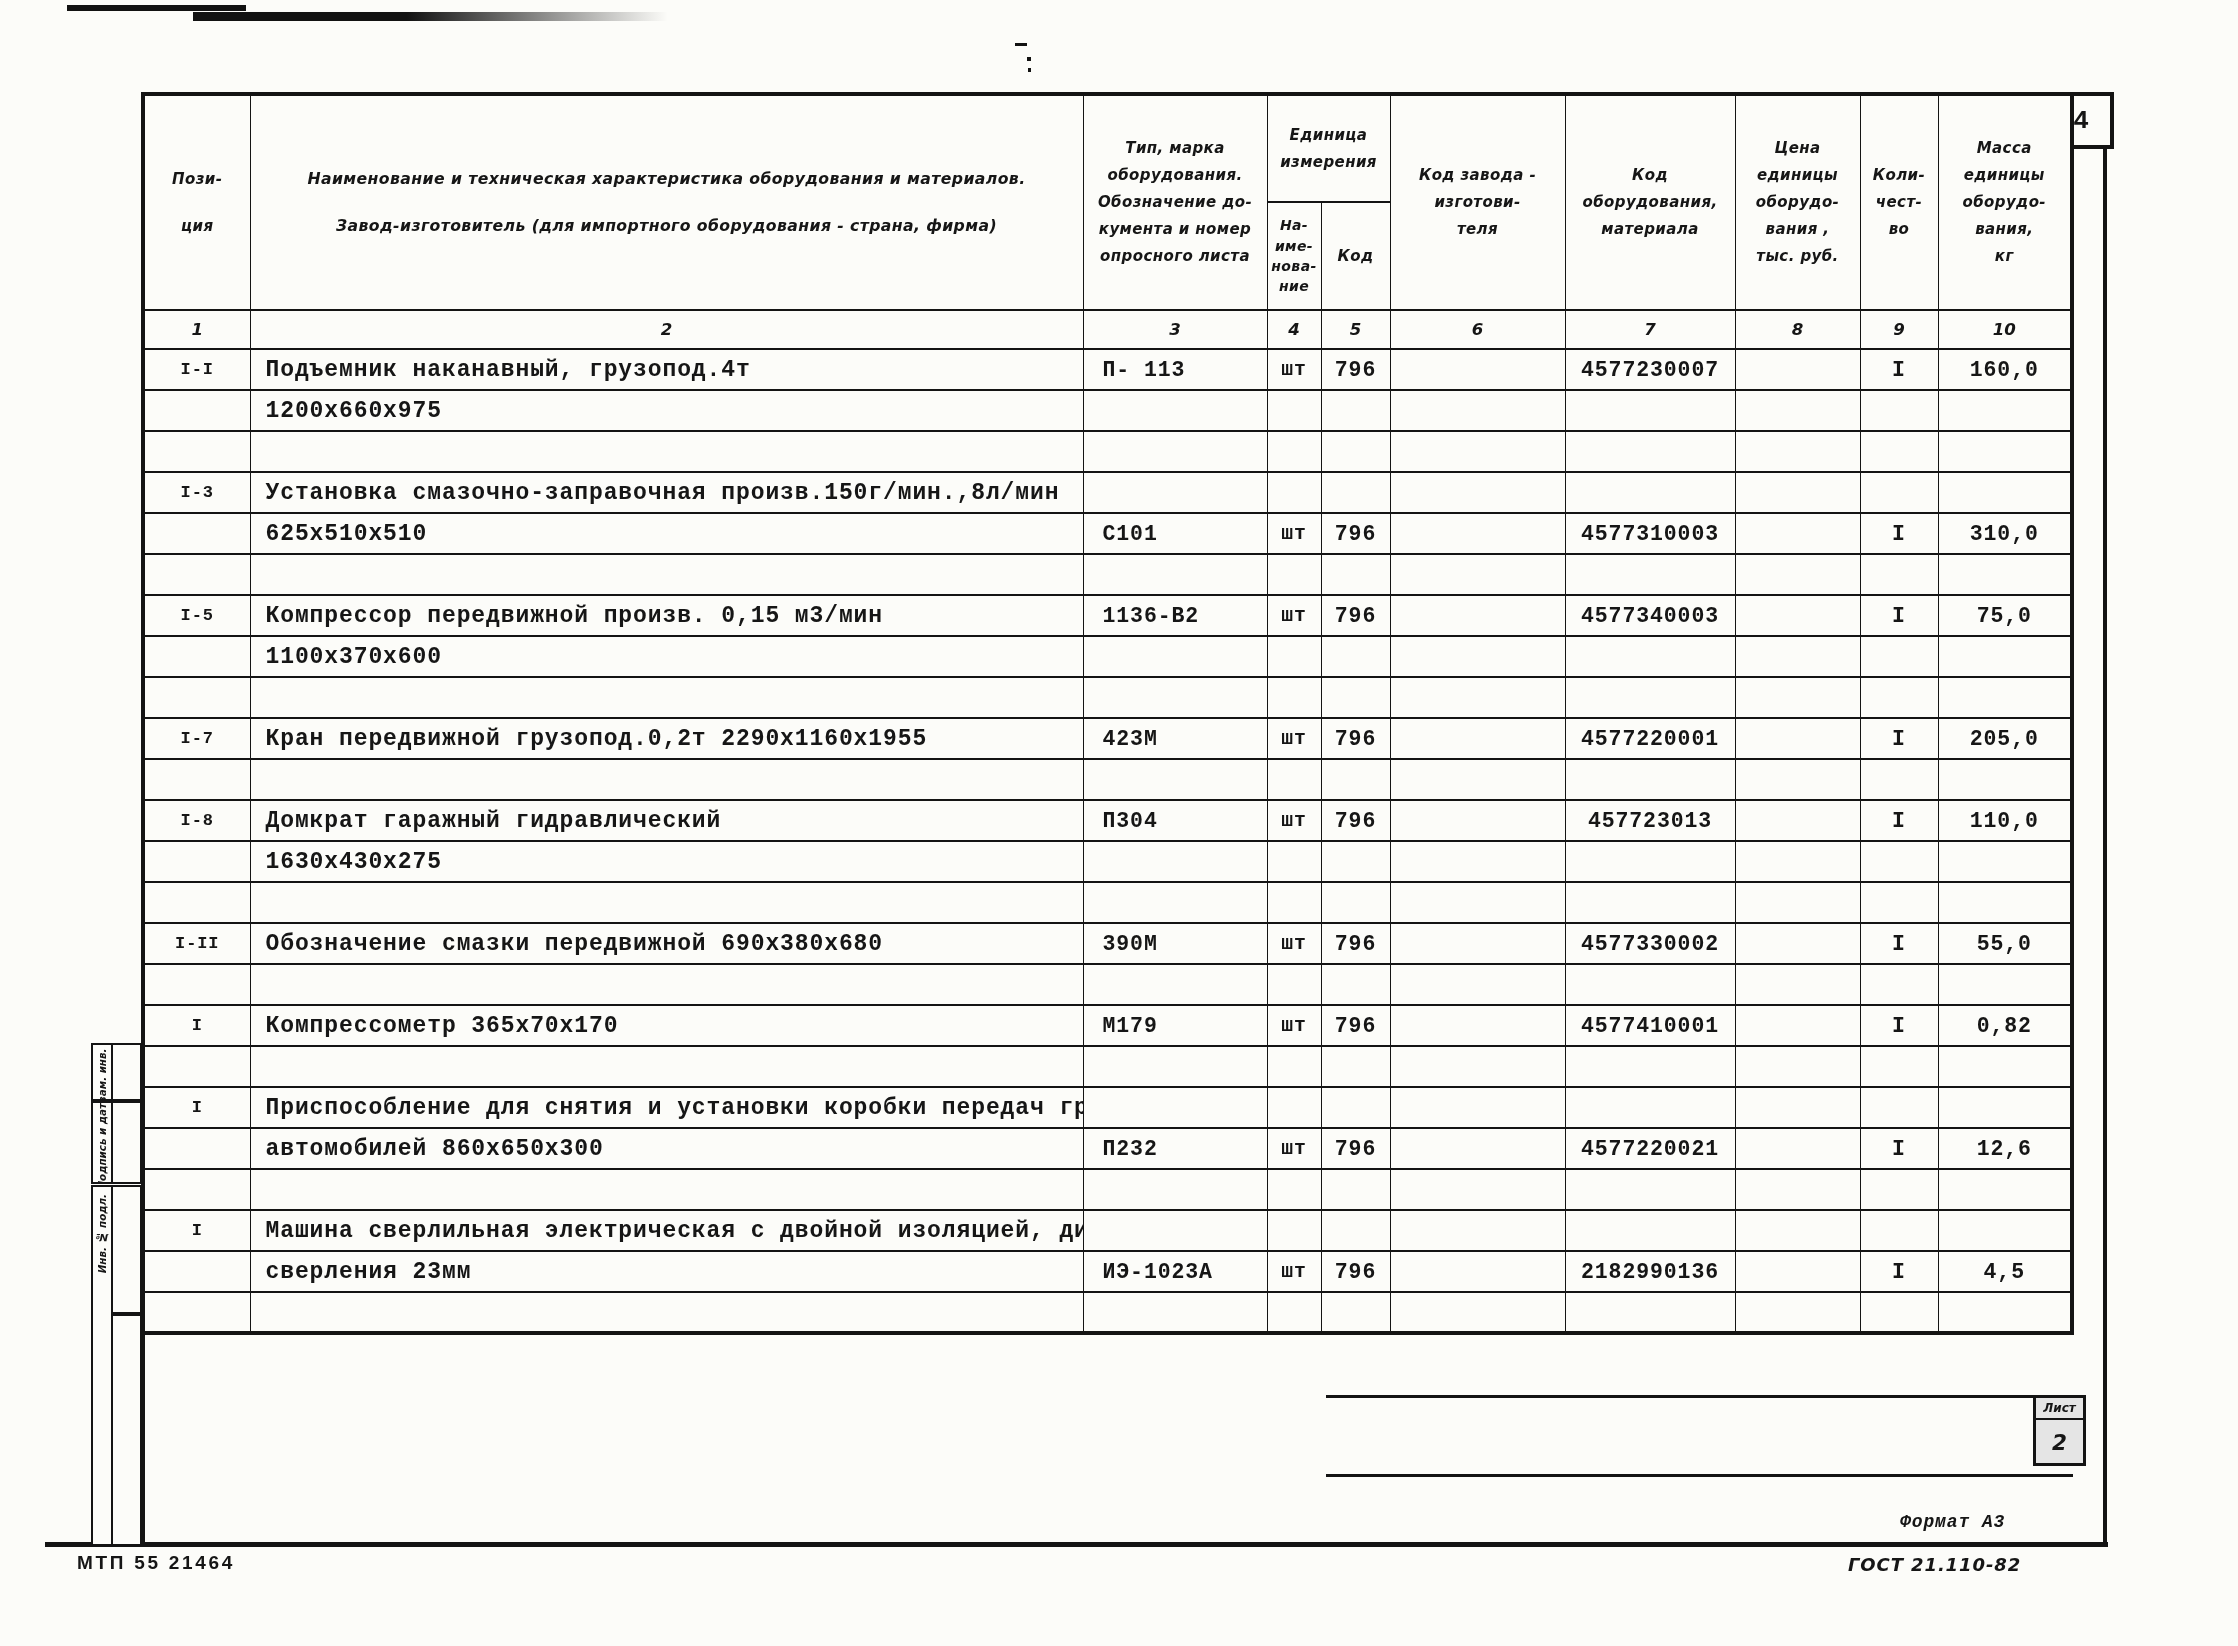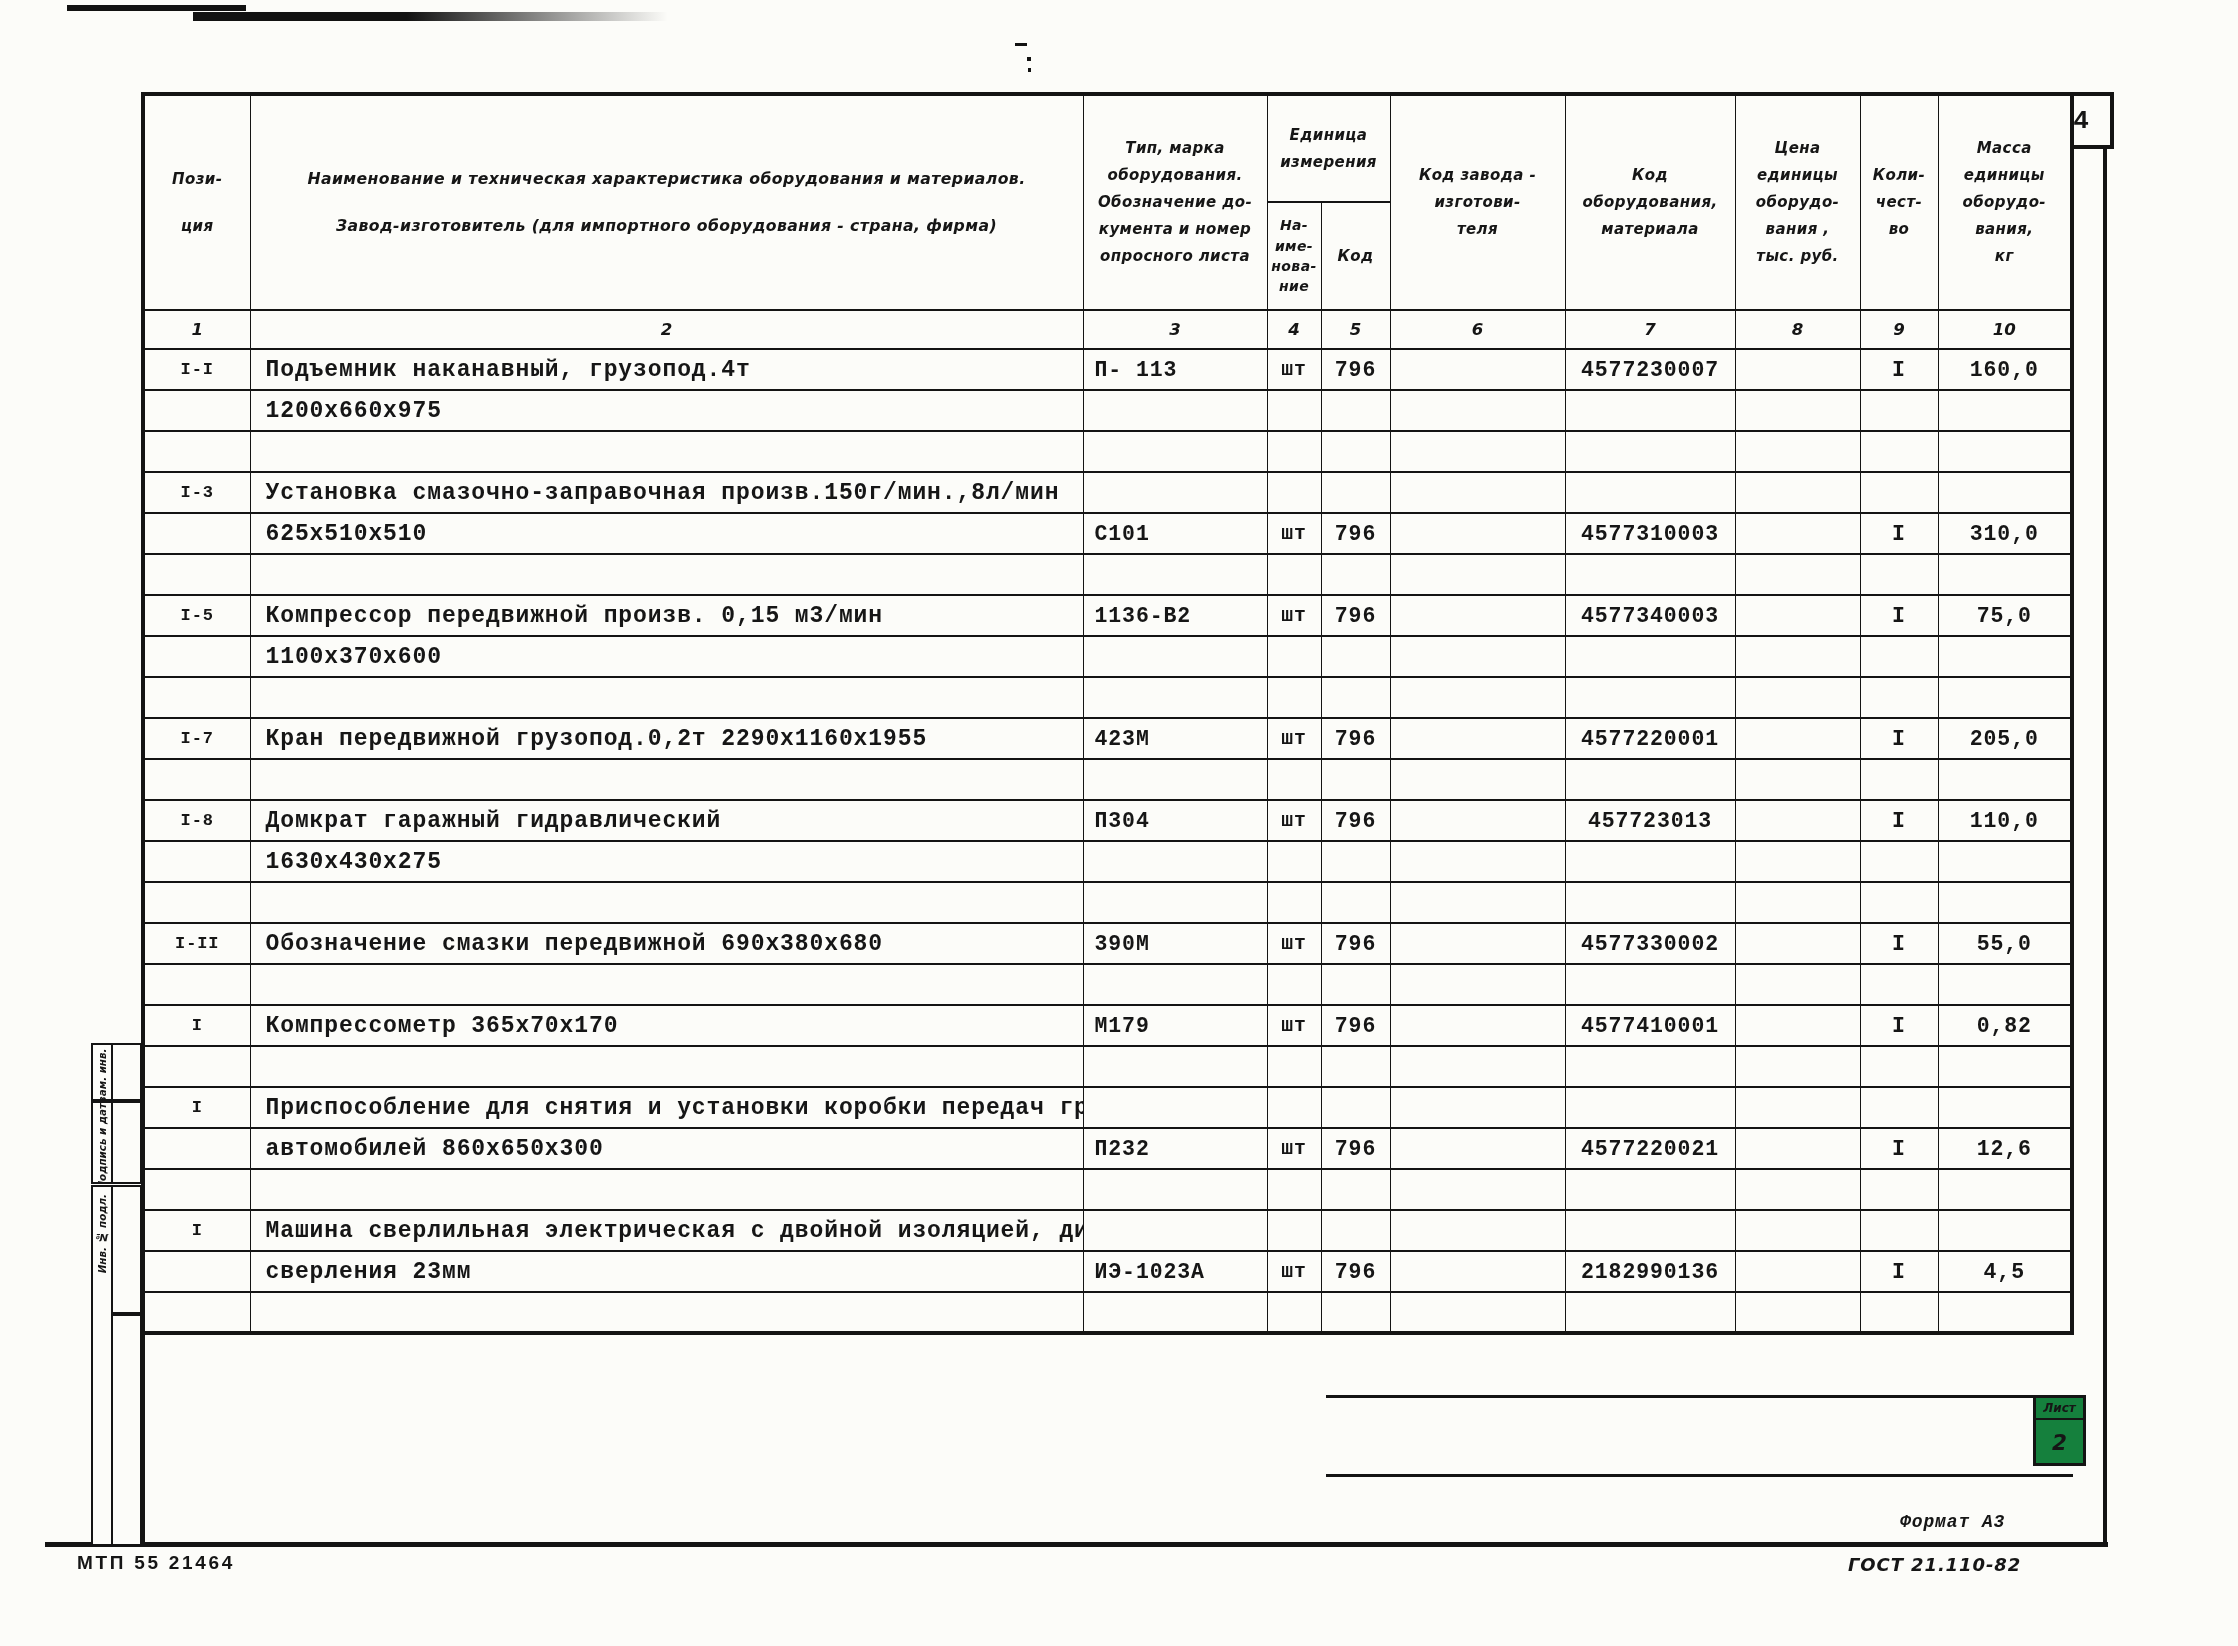--- a/index.html
+++ b/index.html
@@ -51,21 +51,21 @@
   .numrow td{
     font-family:"DejaVu Sans",sans-serif;font-style:italic;font-weight:700;
     font-size:16.6px;text-align:center;
   }
   tbody.data td{
     font-family:"Liberation Mono","DejaVu Sans Mono",monospace;
     font-weight:700;font-size:22.4px;letter-spacing:0.9px;white-space:nowrap;
   }
   tbody.data td.c1{text-align:center;font-size:17px;}
   tbody.data td.c2{padding-left:15px;font-size:23px;}
-  tbody.data td.c3{padding-left:11px;font-size:21.5px;}
+  tbody.data td.c3{padding-left:19px;font-size:21.5px;}
   tbody.data td.c4{text-align:center;font-size:19.7px;}
   tbody.data td.c5,tbody.data td.c7,tbody.data td.c9,tbody.data td.c10{text-align:center;font-size:21.5px;}
   
   .mlabel-box{
     position:absolute;left:91px;width:22.4px;
     border:2.7px solid #141414;box-sizing:border-box;
     display:flex;flex-direction:column;align-items:center;justify-content:center;
     overflow:hidden;background:#fcfcf9;
   }
   .mlabel-box span{
@@ -100,21 +100,21 @@
     background:#fcfcf9;
   }
   .doccode{
     position:absolute;left:63px;right:116px;top:0;bottom:0;
     display:flex;align-items:center;justify-content:center;
     font-family:"DejaVu Sans",sans-serif;font-style:italic;font-weight:700;
     font-size:26px;letter-spacing:1.8px;white-space:nowrap;
   }
   .sheetbox{
     position:absolute;left:707px;top:-2.7px;width:53px;height:71px;
-    border:3.1px solid #141414;box-sizing:border-box;background:#15803d;
+    border:3.1px solid #141414;box-sizing:border-box;background:#e5e5e5;
   }
   .sheetbox .slabel{
     height:19.7px;border-bottom:2.7px solid #141414;
     display:flex;align-items:center;justify-content:center;
     font-family:"DejaVu Sans",sans-serif;font-style:italic;font-weight:700;font-size:12px;
   }
   .sheetbox .snum{
     height:45px;display:flex;align-items:center;justify-content:center;
     font-family:"DejaVu Sans",sans-serif;font-style:italic;font-weight:700;font-size:21.5px;
   }

